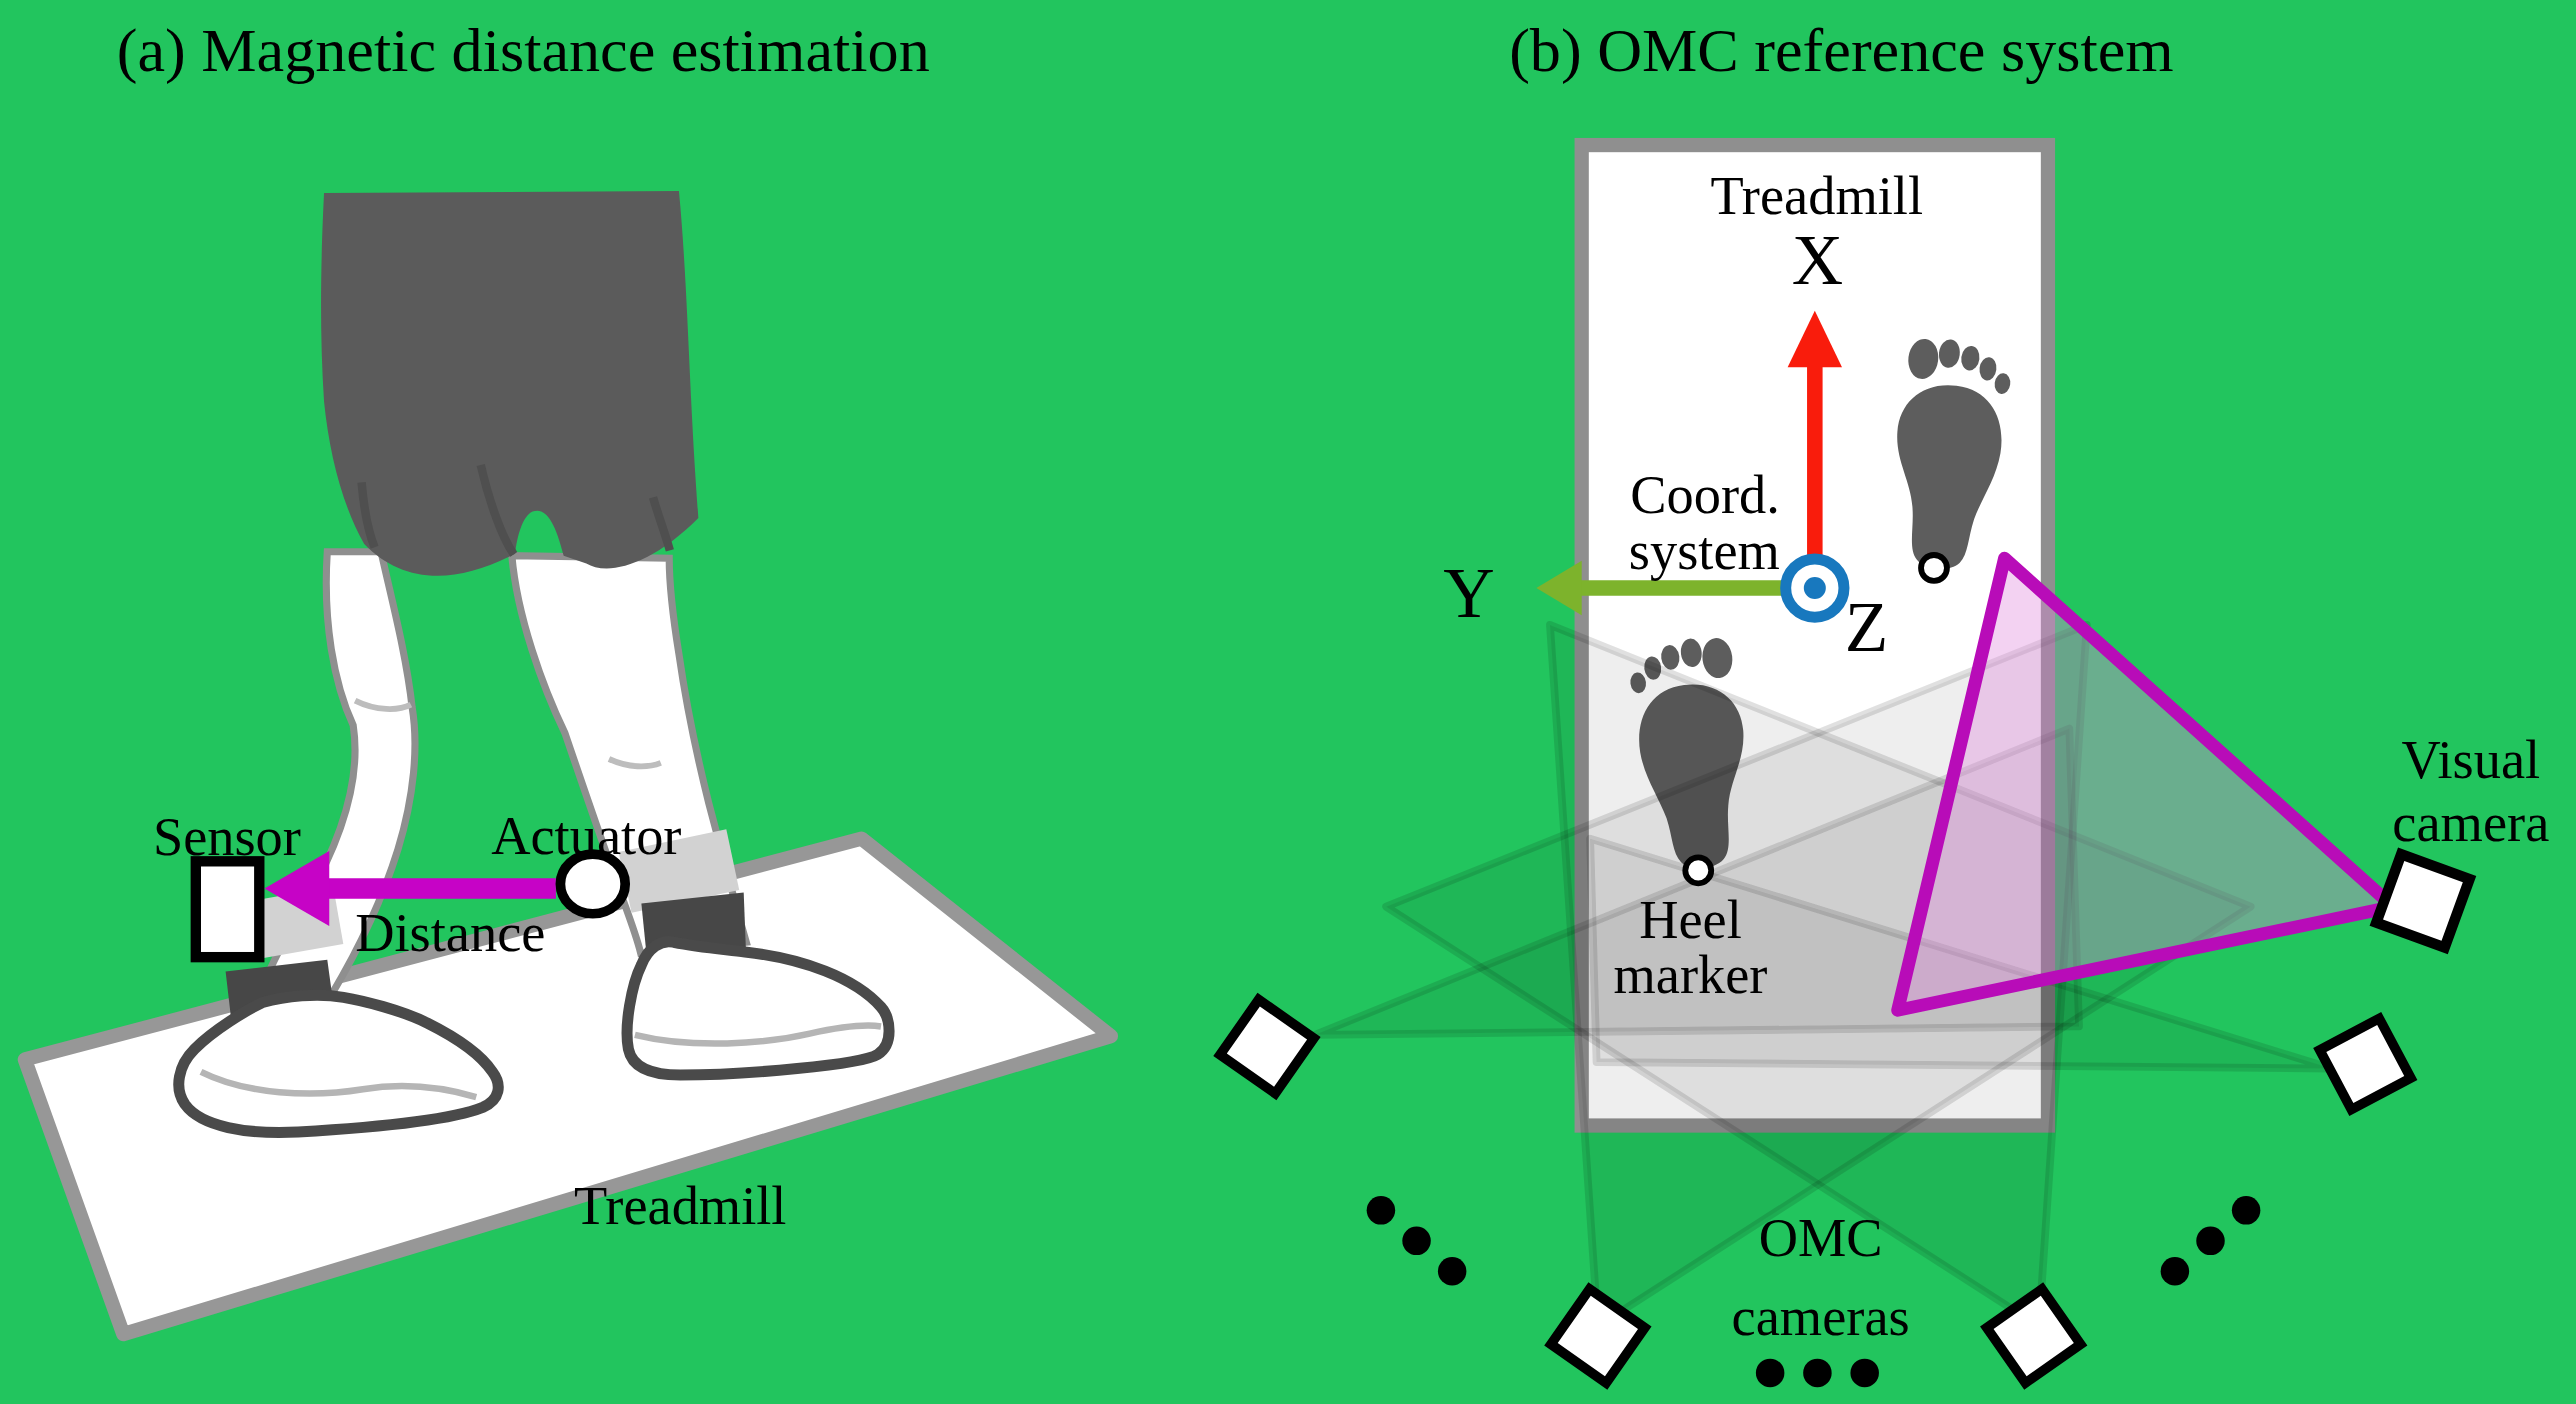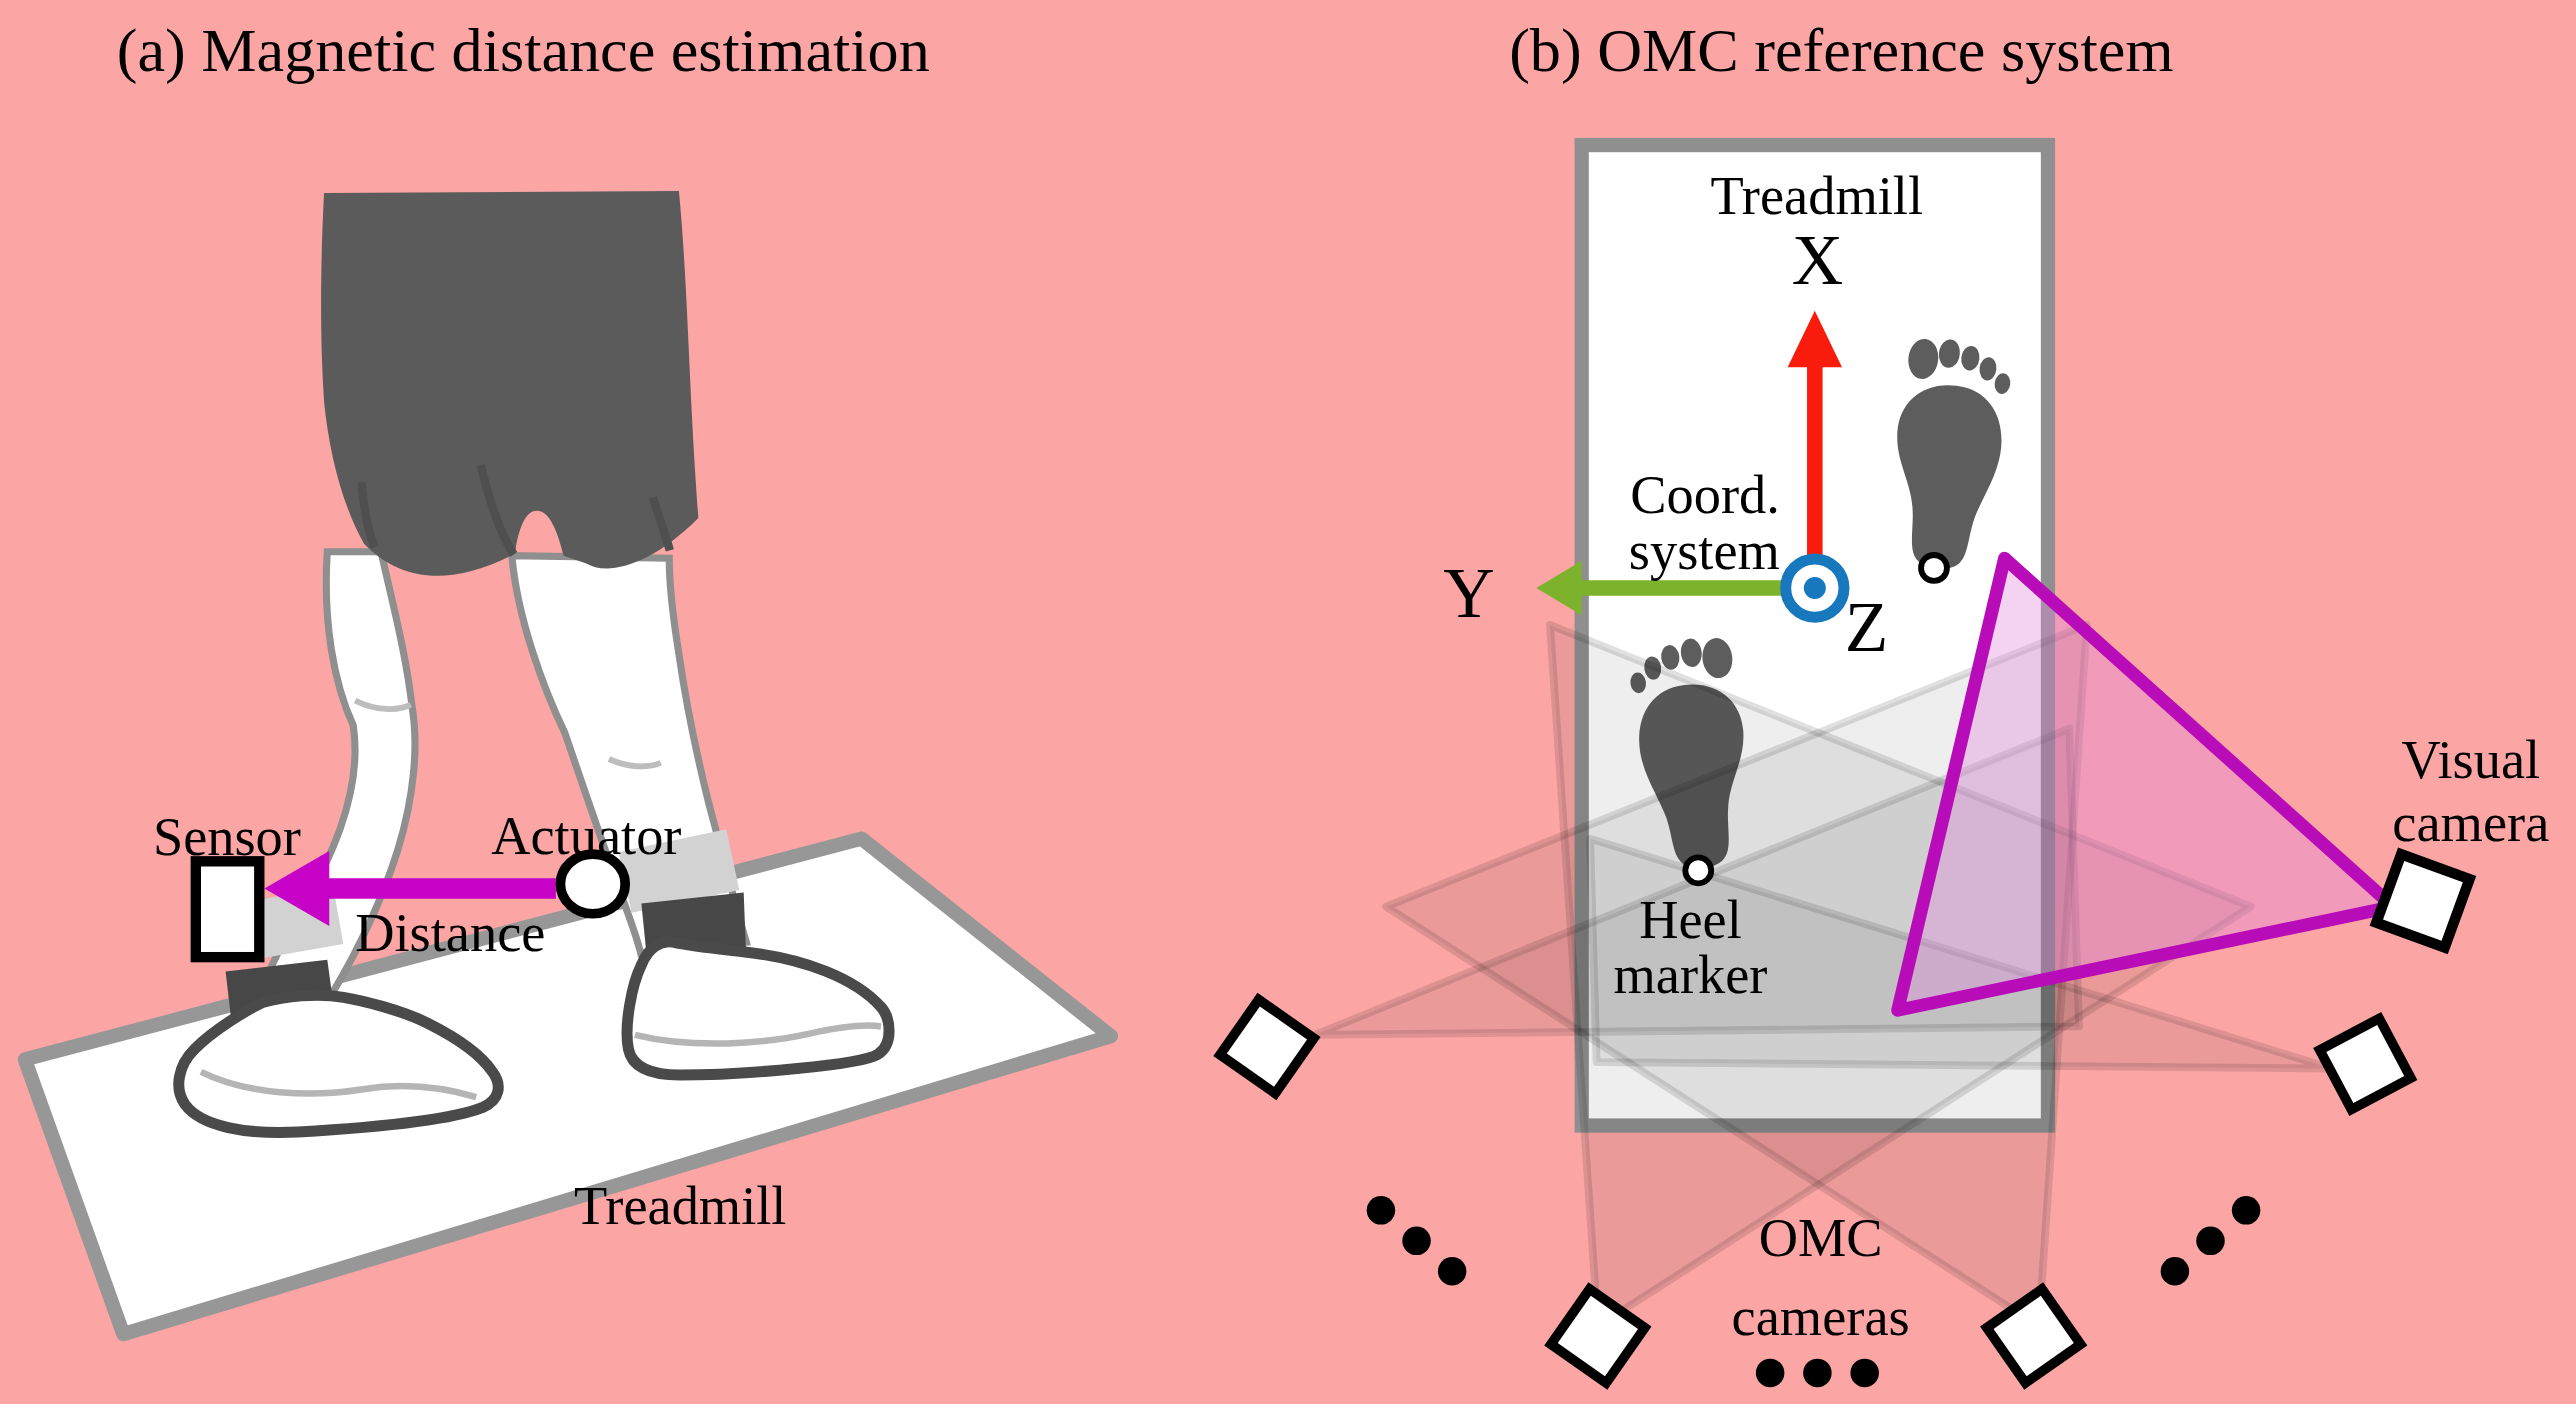--- a/index.html
+++ b/index.html
@@ -1,16 +1,16 @@
 <!DOCTYPE html>
 <html style="font-size:10.4px"><head>
 <meta charset="utf-8">
 <style>
   html,body{margin:0;padding:0;background:#ffffff;}
-  .figure-root{width:2576px;height:1404px;position:relative;background:#fca5a5;overflow:hidden;}
+  .figure-root{width:2576px;height:1404px;position:relative;background:#22c55e;overflow:hidden;}
   svg{display:block;}
   text{font-family:"Liberation Serif","DejaVu Serif",serif;fill:#000000;}
   .title{font-size:96px;}
   .label{font-size:84px;}
   .axisletter{font-size:110px;}
   .mid{text-anchor:middle;}
   .enda{text-anchor:end;}
 </style>
 </head>
 <body>

